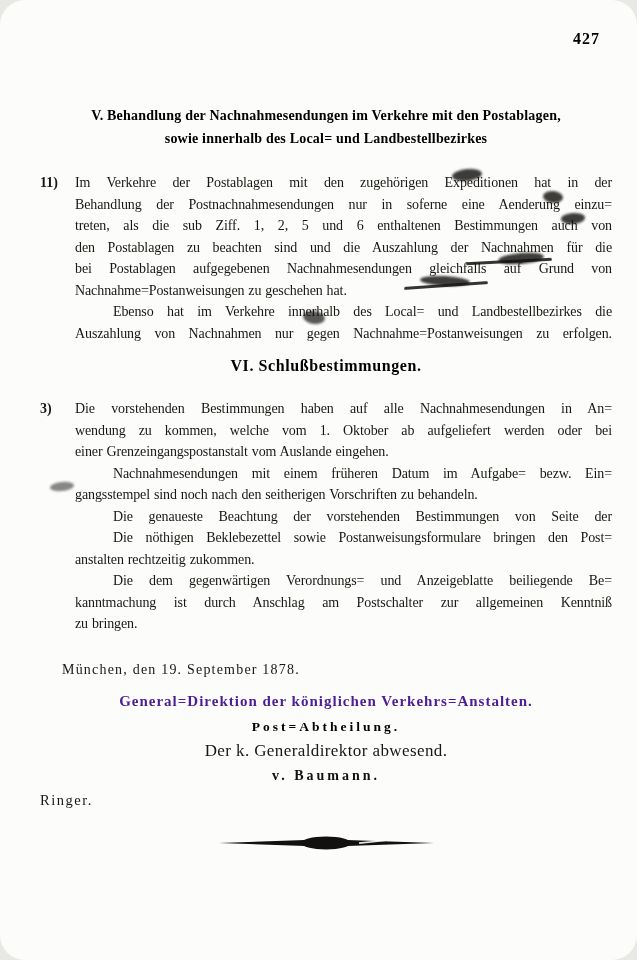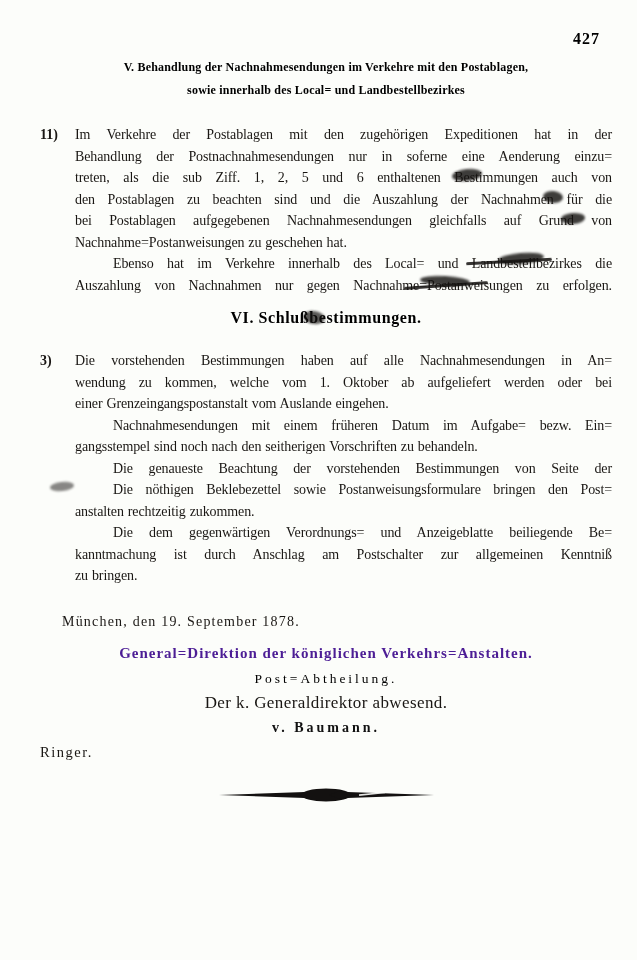--- a/index.html
+++ b/index.html
@@ -4,32 +4,33 @@
 <style>
   html,body{margin:0;padding:0;background:#e8e8e4;}
   .page{
     position:relative;
     width:637px;height:960px;
     background:#fcfdfa;
     color:#191613;
     font-family:"Liberation Serif","DejaVu Serif",serif;
     overflow:hidden;
     box-sizing:border-box;
+    border-radius:25px;
   }
   .pageno{
     position:absolute;top:30px;right:37px;
     font-weight:bold;font-size:16px;letter-spacing:1px;color:#000;
   }
   .content{
     position:absolute;top:0;left:40px;width:572px;
     padding-top:56px;
   }
   .heading{
     text-align:center;font-weight:bold;color:#000;
-    font-size:12px;line-height:23px;letter-spacing:.2px;
+    font-size:14px;line-height:23px;letter-spacing:.2px;margin-top:48px;
   }
   .heading-vi{
     text-align:center;font-weight:bold;color:#000;
     font-size:16px;line-height:24px;letter-spacing:.6px;
     margin-top:10px;margin-bottom:20px;
   }
   .item{position:relative;padding-left:35px;margin-top:22px;}
   .item.second{margin-top:0;}
   .num{position:absolute;left:0;top:0;font-size:14px;line-height:21.5px;font-weight:bold;}
   .tl{
@@ -42,21 +43,21 @@
   .dateline{
     margin-top:24px;padding-left:22px;
     font-size:14px;line-height:22px;letter-spacing:1.2px;
   }
   .sig-org{
     margin-top:12px;text-align:center;color:#4c1d95;
     font-weight:bold;font-size:15px;letter-spacing:1px;
   }
   .sig-dept{
     margin-top:9px;text-align:center;color:#000;
-    font-weight:normal;font-size:13.5px;letter-spacing:3px;
+    font-weight:bold;font-size:13.5px;letter-spacing:3px;
   }
   .sig-note{margin-top:6px;text-align:center;font-size:17px;letter-spacing:.4px;}
   .sig-name{margin-top:7px;text-align:center;font-size:14px;letter-spacing:3px;font-weight:bold;color:#111;}
   .sig-counter{margin-top:8px;text-align:left;padding-right:44px;font-size:14.5px;letter-spacing:1.5px;}
   .divider{margin-top:26px;text-align:center;}
   .divider svg{display:inline-block;}
   
   .smudge{
     position:absolute;background:#141210;border-radius:50%;
     filter:blur(1px);opacity:.82;pointer-events:none;

